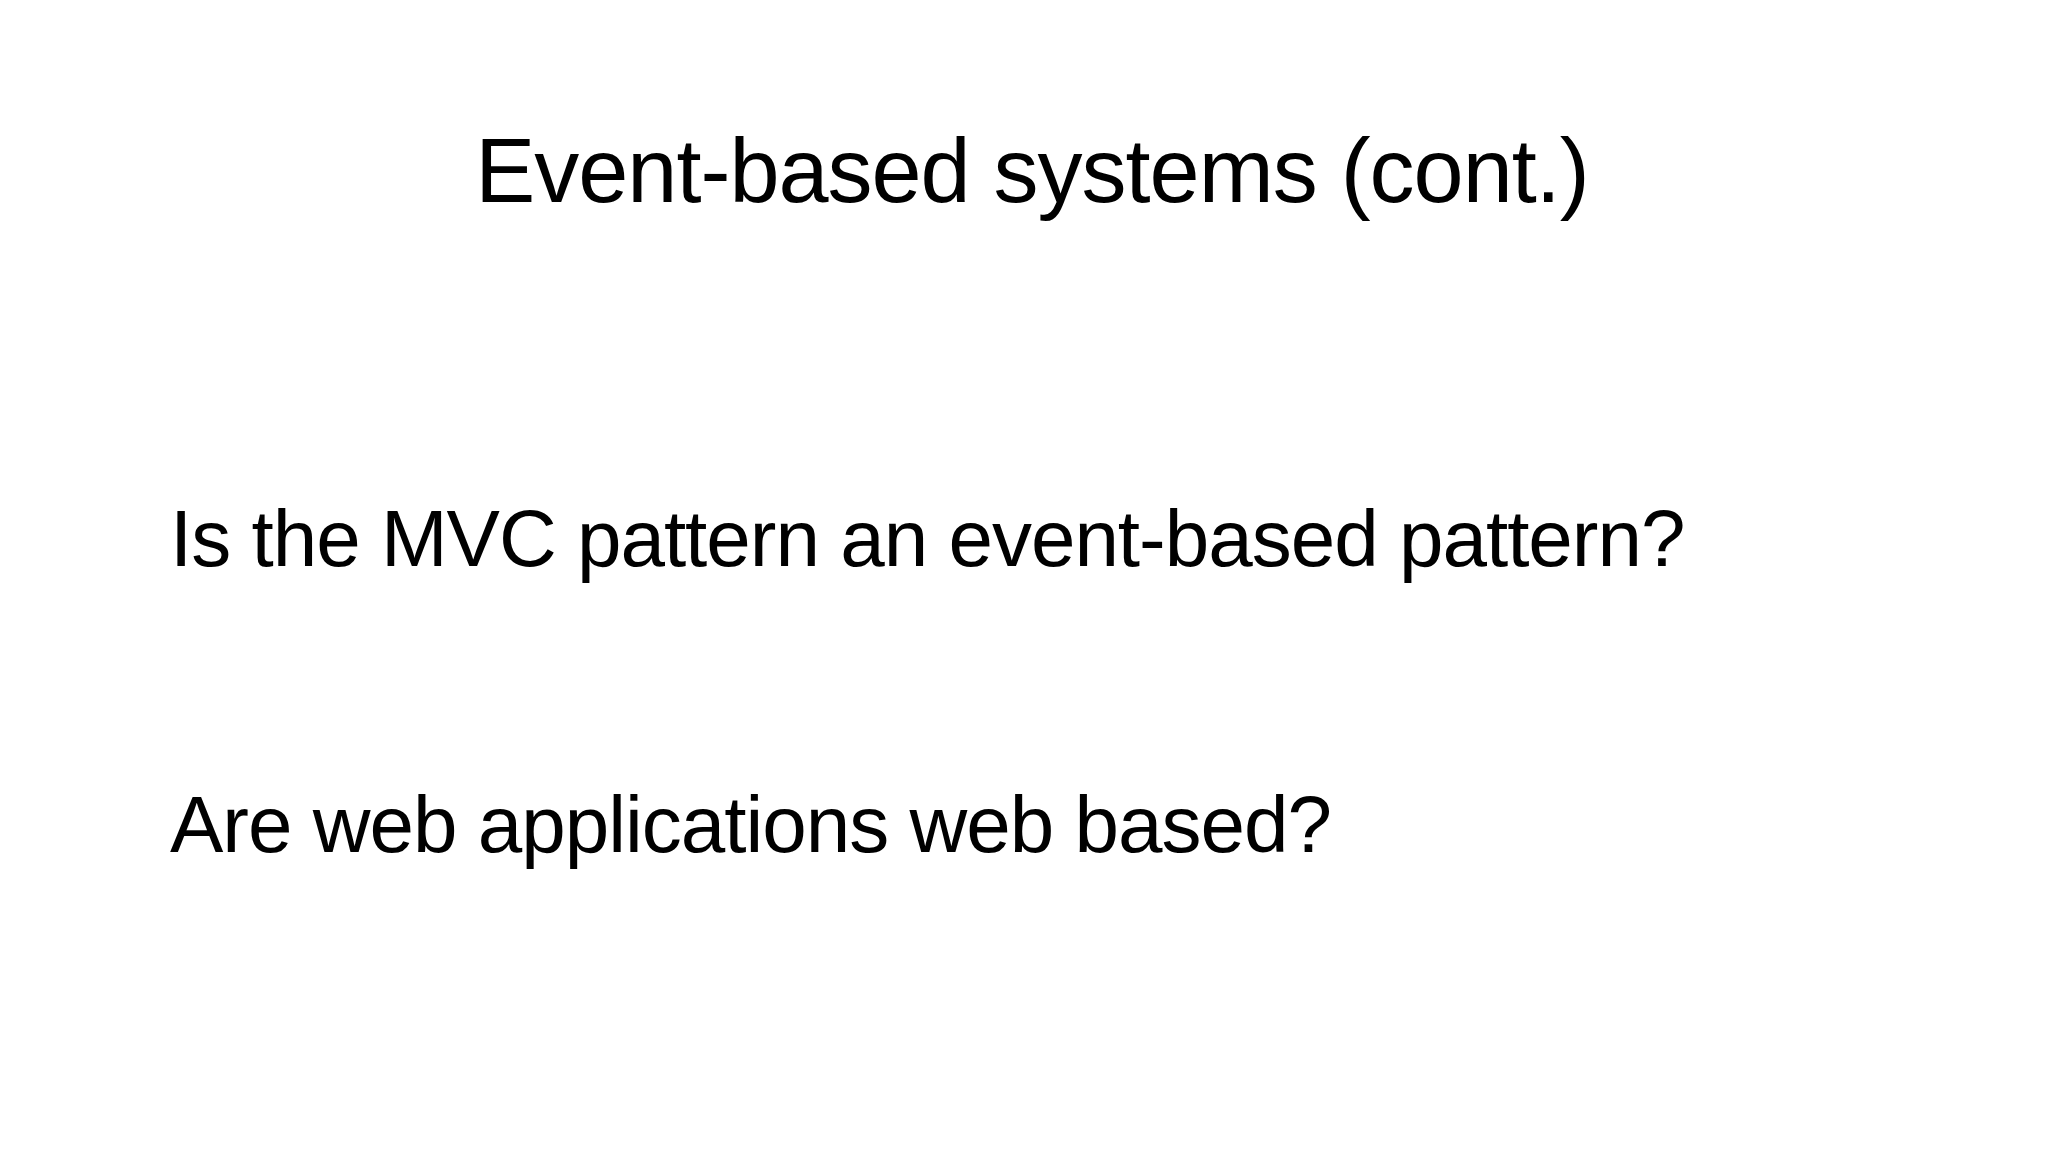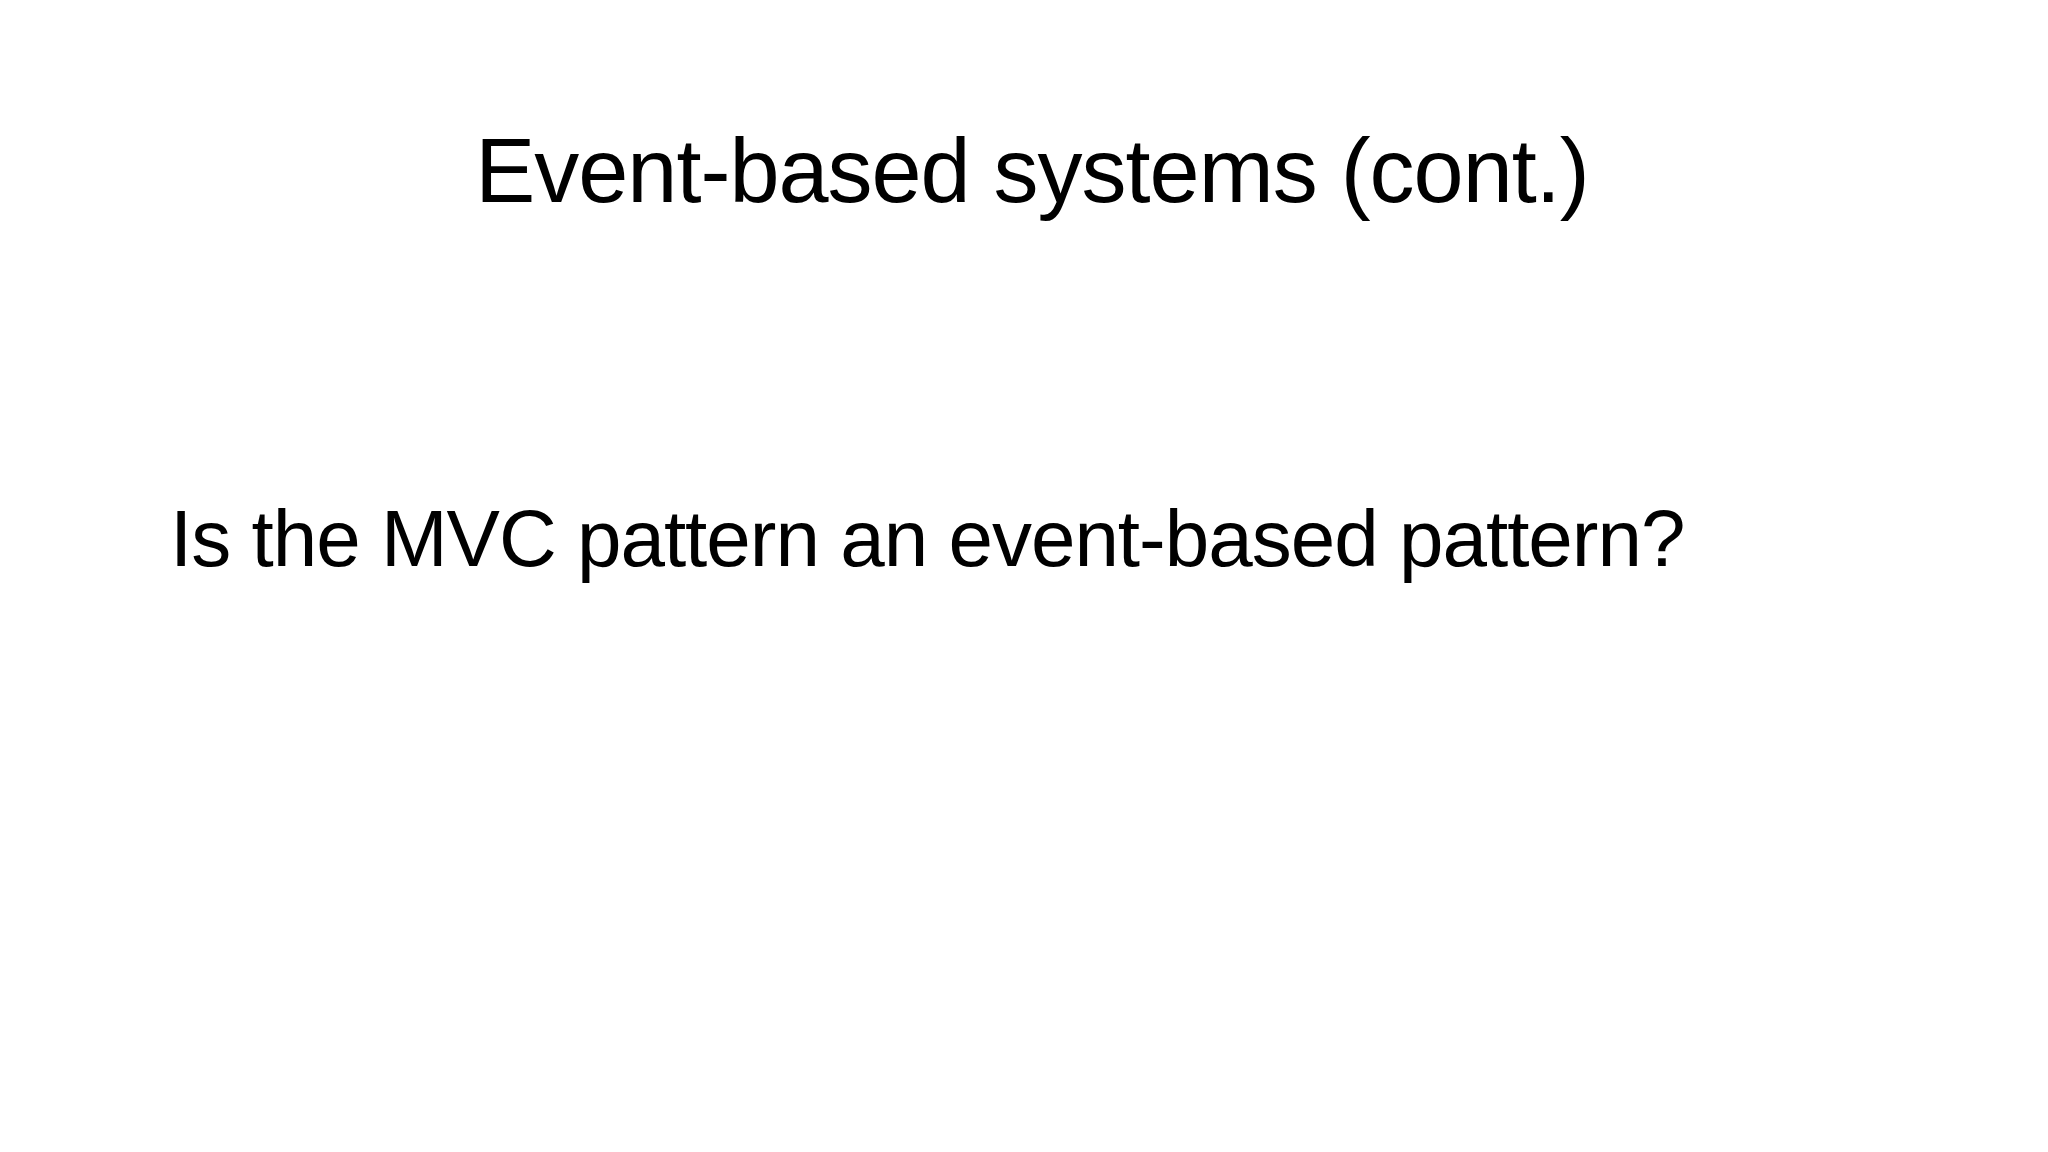--- a/index.html
+++ b/index.html
@@ -45,13 +45,14 @@
   .question-2 { top: 773px; }
 </style>
 </head>
 <body>
 
 <div class="slide">
   <h1 class="slide-title">Event-based systems (cont.)</h1>
 
   <p class="slide-question question-1">Is the MVC pattern an event-based pattern?</p>
 
+  <p class="slide-question question-2">Are web applications web based?</p>
 </div>
 
 </body></html>

